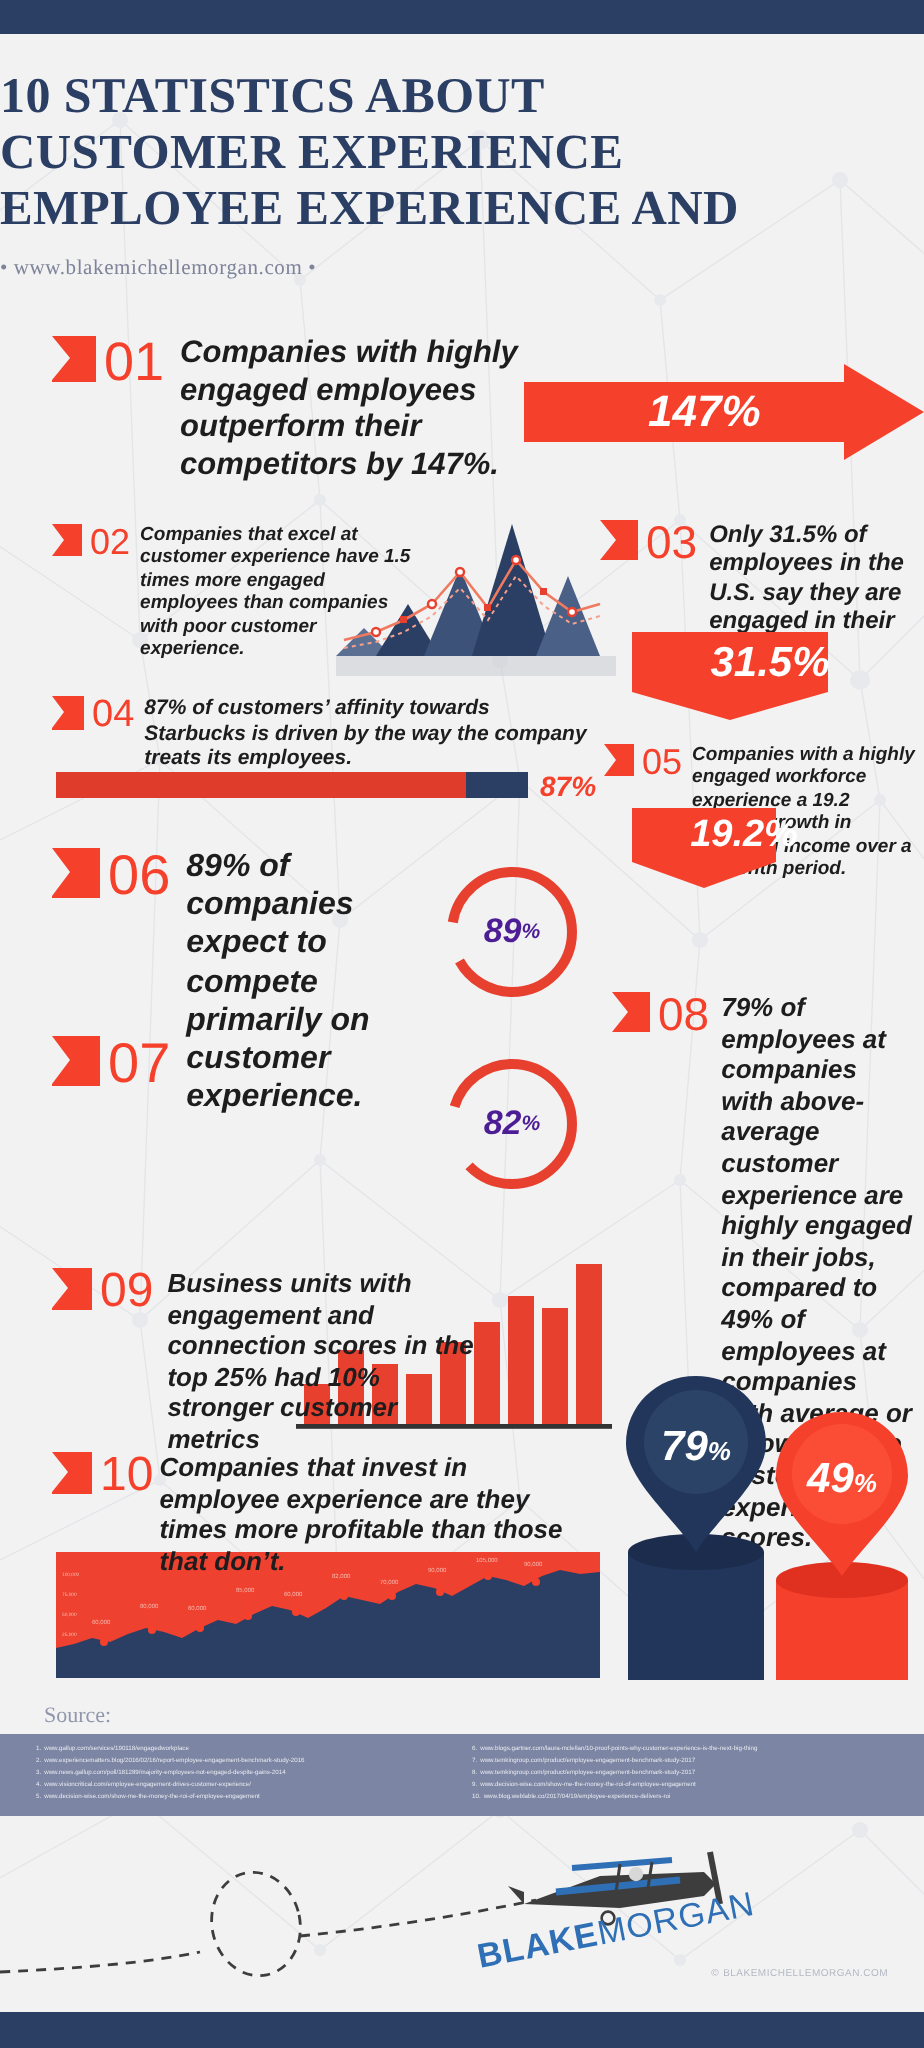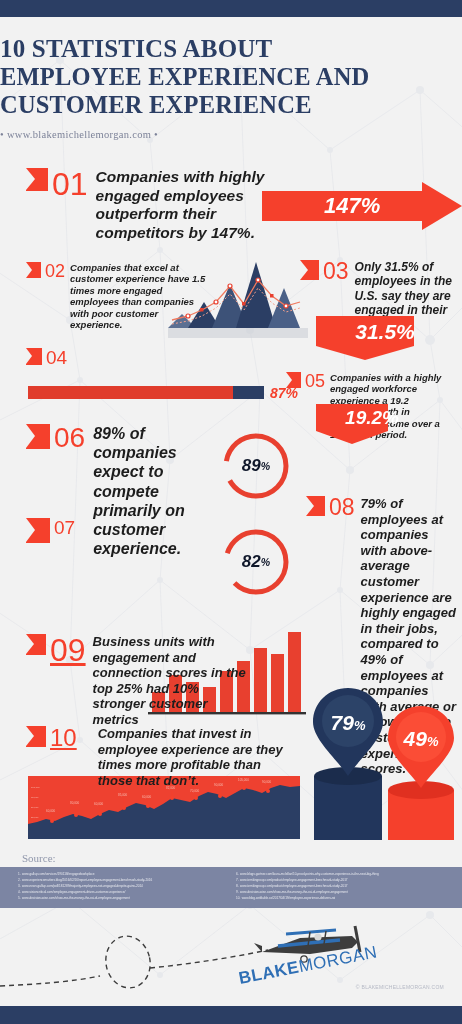--- a/index.html
+++ b/index.html
@@ -52,21 +52,21 @@
   }
   .txt {
     color:#1d1d1d; font-weight:bold; font-style:italic;
     line-height:1.2;
   }
 
   
   #s01 { top:168px; left:26px; width:252px; }
   #s01 .flag { width:22px; height:23px; }
   #s01 .flag::after { border-width:11.5px 0 11.5px 9px; }
-  #s01 .num { font-size:32px; margin-right:8px; }
+  #s01 .num { font-size:27px; margin-right:8px; }
   #s01 .txt { font-size:15.5px; }
 
   
   .arrow147 { position:absolute; top:182px; left:262px; width:200px; height:48px; z-index:3; }
   .arrow147 .lbl {
     position:absolute; left:62px; top:11px;
     color:#fff; font-weight:bold; font-style:italic; font-size:22px;
   }
 
   
@@ -109,74 +109,74 @@
   
   .prog { position:absolute; top:386px; left:28px; width:236px; height:13px; z-index:3; display:flex; }
   .prog .fill { background:#E03C2C; height:100%; }
   .prog .rest { background:#2B3E64; height:100%; flex:1; }
   .prog-lbl {
     position:absolute; top:385px; left:270px; z-index:3;
     color:#F5402C; font-weight:bold; font-style:italic; font-size:14px;
   }
 
   
-  #s05 { top:372px; left:286px; width:158px; }
+  #s05 { top:372px; left:302px; width:158px; }
   #s05 .flag { width:15px; height:16px; }
   #s05 .flag::after { border-width:8px 0 8px 6px; }
   #s05 .num { font-size:18px; margin-right:5px; }
   #s05 .txt { font-size:9.5px; }
 
   
   #s06 { top:424px; left:26px; width:200px; }
   #s06 .flag { width:24px; height:25px; }
   #s06 .flag::after { border-width:12.5px 0 12.5px 9px; }
   #s06 .num { font-size:28px; margin-right:8px; }
   #s06 .txt { font-size:16px; }
 
   
   .donut { position:absolute; z-index:3; }
   .donut .val {
     position:absolute; inset:0; display:flex;
     align-items:center; justify-content:center;
-    color:#0f172a; font-weight:bold; font-style:italic;
+    color:#4c1d95; font-weight:bold; font-style:italic;
   }
   .donut .val .pct { font-size:.62em; }
   #d89 { top:428px; left:218px; width:76px; height:76px; }
   #d89 .val { font-size:17px; }
   #d82 { top:524px; left:218px; width:76px; height:76px; }
   #d82 .val { font-size:17px; }
 
   
   #s07 { top:518px; left:26px; width:200px; }
   #s07 .flag { width:24px; height:25px; }
   #s07 .flag::after { border-width:12.5px 0 12.5px 9px; }
-  #s07 .num { font-size:19px; margin-right:8px; }
+  #s07 .num { font-size:28px; margin-right:8px; }
   #s07 .txt { font-size:16px; }
 
   
   #s08 { top:496px; left:306px; width:152px; }
   #s08 .flag { width:19px; height:20px; }
   #s08 .flag::after { border-width:10px 0 10px 8px; }
   #s08 .num { font-size:23px; margin-right:6px; }
   #s08 .txt { font-size:13px; }
 
   
   #s09 { top:634px; left:26px; width:220px; }
   #s09 .flag { width:20px; height:21px; }
   #s09 .flag::after { border-width:10.5px 0 10.5px 8px; }
-  #s09 .num { font-size:32px; margin-right:7px;text-decoration:underline; }
+  #s09 .num { font-size:24px; margin-right:7px; }
   #s09 .txt { font-size:13px; }
 
   .barchart { position:absolute; top:626px; left:148px; width:158px; height:92px; z-index:2; }
 
   
   #s10 { top:726px; left:26px; width:270px; }
   #s10 .flag { width:20px; height:21px; }
   #s10 .flag::after { border-width:10.5px 0 10.5px 8px; }
-  #s10 .num { font-size:24px; margin-right:21px;text-decoration:underline; }
+  #s10 .num { font-size:24px; margin-right:3px; }
   #s10 .txt { font-size:13px; }
 
   .areachart { position:absolute; top:776px; left:28px; width:272px; height:63px; z-index:2; }
 
   
   .pins { position:absolute; top:688px; left:300px; width:162px; height:152px; z-index:3; }
 
   
   .src-wrap { position:absolute; top:852px; left:0; width:398px; z-index:4; }
   .src-title {
@@ -255,22 +255,22 @@
         <circle cx="430" cy="915" r="4"></circle>
     </g>
   </svg>
 
   <div class="bar-top"></div>
   <div class="bar-bot"></div>
 
   <div class="header">
     <div class="title">
       <div>10 STATISTICS ABOUT</div>
+      <div class="l2">CUSTOMER EXPERIENCE</div>
       <div class="l2">EMPLOYEE EXPERIENCE AND</div>
-      <div class="l2">CUSTOMER EXPERIENCE</div>
     </div>
     <div class="site">• www.blakemichellemorgan.com •</div>
   </div>
 
   <div class="stat" id="s01">
     <div class="flagrow">
       <span class="flag"></span>
       <span class="num">01</span>
       <span class="txt">Companies with highly engaged employees outperform their competitors by 147%.</span>
     </div>
@@ -326,20 +326,21 @@
     <svg class="bg" viewBox="0 0 98 44" preserveAspectRatio="none">
       <polygon points="0,0 98,0 98,30 49,44 0,30" fill="#F5402C"></polygon>
     </svg>
     <span class="lbl">31.5%</span>
   </div>
 
   <div class="stat" id="s04">
     <div class="flagrow">
       <span class="flag"></span>
       <span class="num">04</span>
+      <span class="txt">87% of customers’ affinity towards Starbucks is driven by the way the company treats its employees.</span>
     </div>
   </div>
 
   <div class="prog">
     <div class="fill" style="width:87%"></div>
     <div class="rest"></div>
   </div>
   <span class="prog-lbl">87%</span>
 
   <div class="stat" id="s05">

